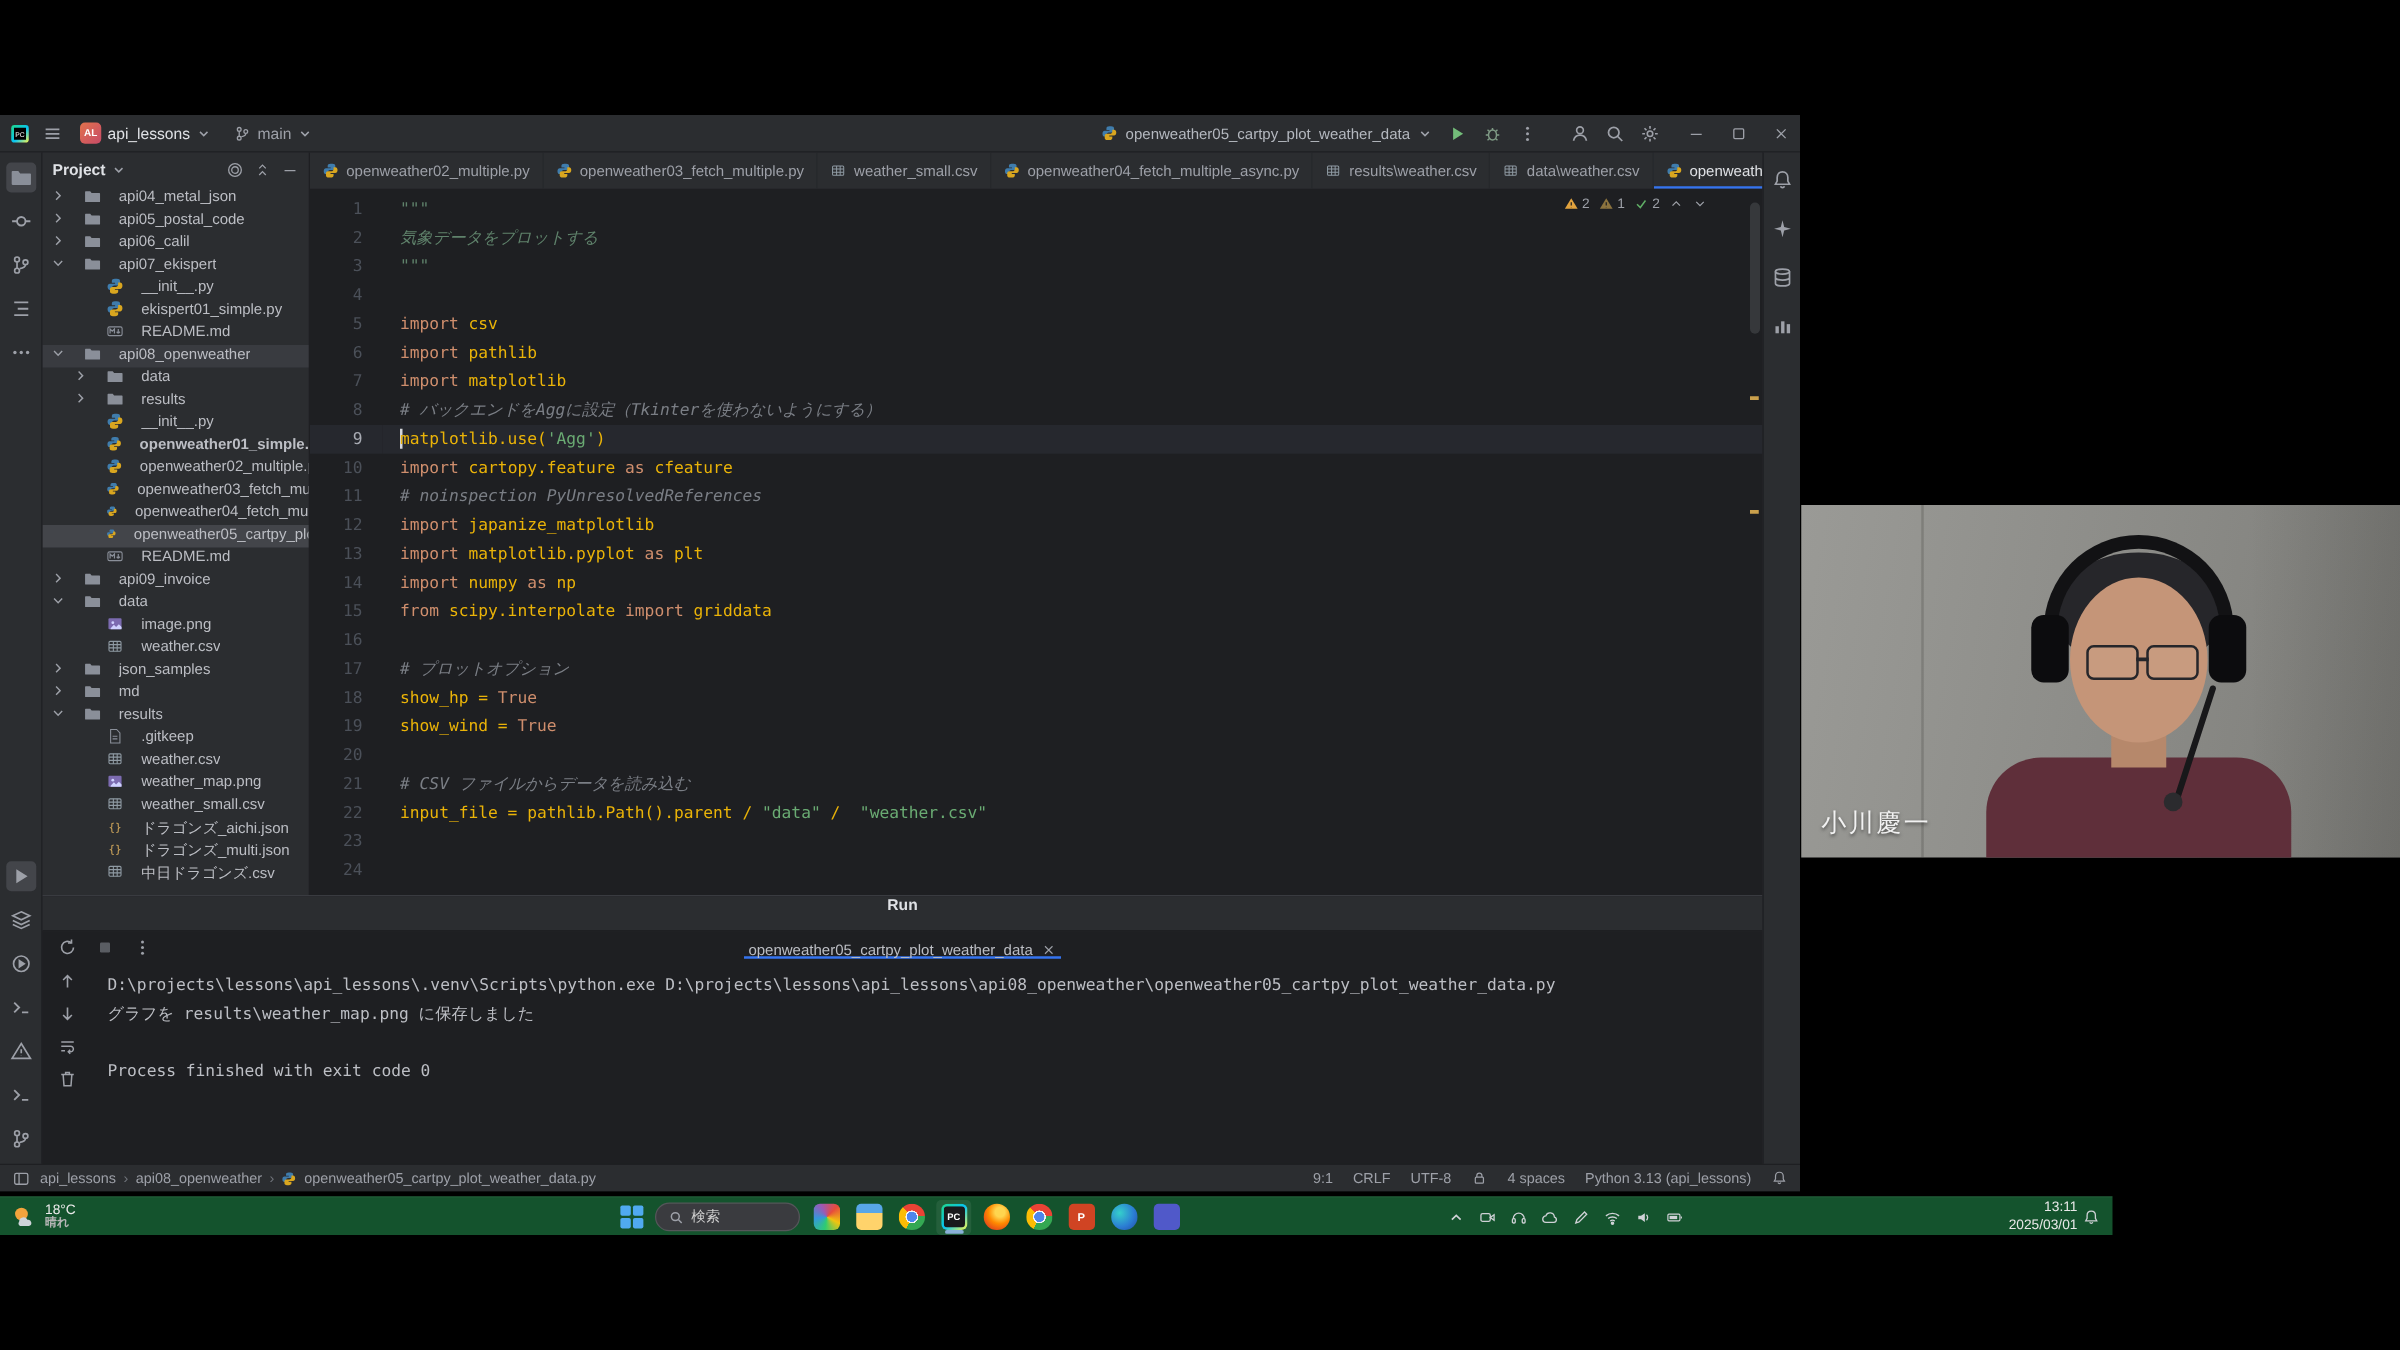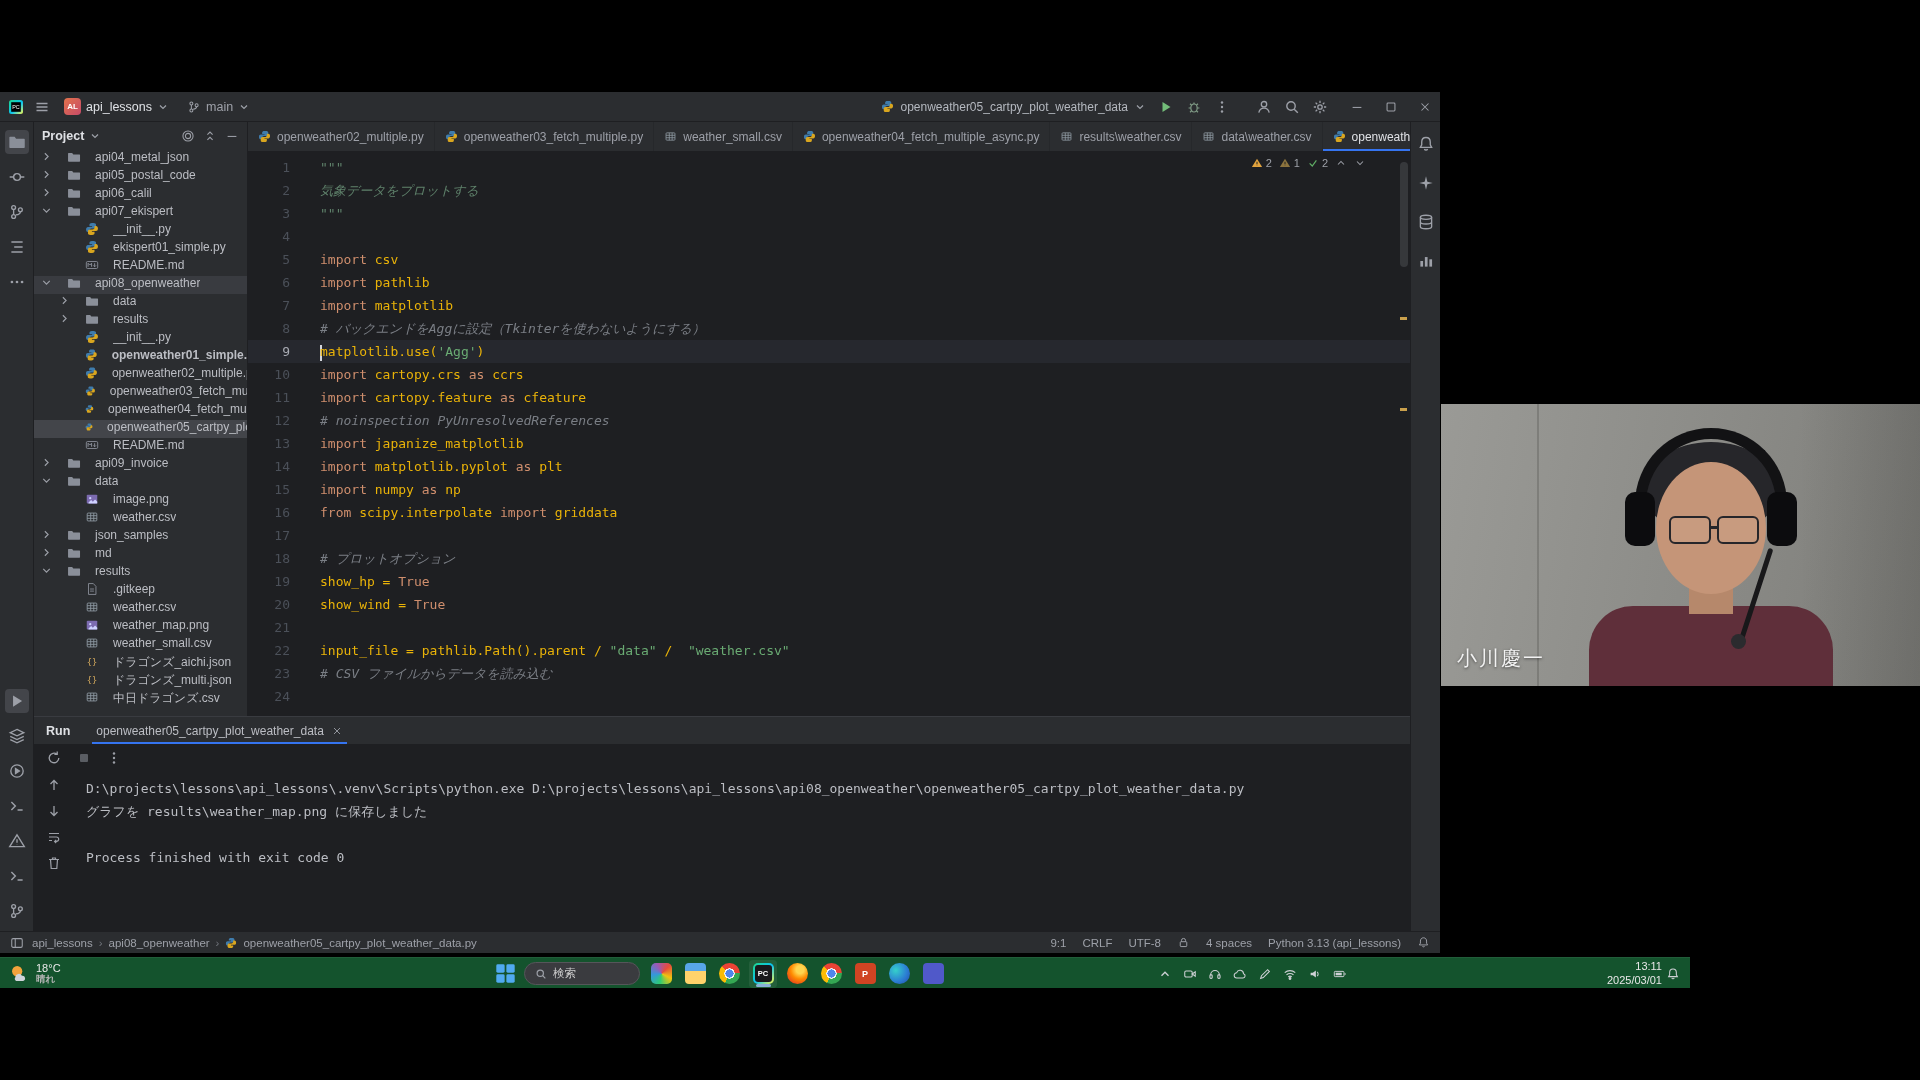--- a/index.html
+++ b/index.html
@@ -79,21 +79,21 @@
   .inspections { position:absolute; top:5px; right:44px; display:flex; align-items:center;
     gap:7px; font-size:11px; color:#9da0a8; font-family:"Liberation Sans",sans-serif; }
   .insp-item { display:flex; align-items:center; gap:3px; }
   .vthumb { position:absolute; right:2px; top:10px; width:8px; height:105px;
     border-radius:4px; background:rgba(166,170,180,.18); }
   .smark { position:absolute; right:3px; width:7px; height:3px; background:#caa04c; }
 
   .runpanel { height:215px; display:flex; flex-direction:column; border-top:1px solid #393b40;
     background:#1e1f22; }
   .runheader { height:28px; background:#2b2d30; border-bottom:1px solid #1e1f22;
-    display:flex; align-items:center; padding:0 12px; gap:22px; }
+    display:flex; align-items:center; padding:0 12px; gap:22px;flex-direction:column; }
   .runtitle { color:#dfe1e5; font-weight:bold; font-size:12.5px; }
   .runtab { display:flex; align-items:center; gap:7px; color:#bcbec4; font-size:12px;
     height:100%; box-shadow:inset 0 -2px 0 #3574f0; padding:0 4px; }
   .runbar { height:26px; display:flex; align-items:center; gap:14px; padding-left:12px; }
   .runbody { flex:1; display:flex; min-height:0; }
   .runtools { width:40px; display:flex; flex-direction:column; align-items:center;
     gap:10px; padding-top:6px; }
   .console { flex:1; padding:6px 0 0 12px; font-family:"DejaVu Sans Mono", monospace;
     font-size:13px; color:#bcbec4; overflow:hidden; }
   .conline { height:23px; line-height:23px; white-space:pre; }
@@ -880,34 +880,33 @@
               <div class="code" id="code">
                   <div class="cl"><span class="tk-d">"""</span></div>
                   <div class="cl"><span class="tk-d">気象データをプロットする</span></div>
                   <div class="cl"><span class="tk-d">"""</span></div>
                   <div class="cl"></div>
                   <div class="cl"><span class="tk-k">import</span><span class="tk-p"> csv</span></div>
                   <div class="cl"><span class="tk-k">import</span><span class="tk-p"> pathlib</span></div>
                   <div class="cl"><span class="tk-k">import</span><span class="tk-p"> matplotlib</span></div>
                   <div class="cl"><span class="tk-c"># バックエンドをAggに設定（Tkinterを使わないようにする）</span></div>
                   <div class="cl cur"><span class="caret"></span><span class="tk-p">matplotlib.use(</span><span class="tk-s">'Agg'</span><span class="tk-p">)</span></div>
-                  <div class="cl"><span class="tk-k">import</span><span class="tk-p"> cartopy.crs </span><span class="tk-k">as</span><span class="tk-p"> ccrs</span></div>
                   <div class="cl"><span class="tk-k">import</span><span class="tk-p"> cartopy.feature </span><span class="tk-k">as</span><span class="tk-p"> cfeature</span></div>
                   <div class="cl"><span class="tk-c"># noinspection PyUnresolvedReferences</span></div>
                   <div class="cl"><span class="tk-k">import</span><span class="tk-p"> japanize_matplotlib</span></div>
                   <div class="cl"><span class="tk-k">import</span><span class="tk-p"> matplotlib.pyplot </span><span class="tk-k">as</span><span class="tk-p"> plt</span></div>
                   <div class="cl"><span class="tk-k">import</span><span class="tk-p"> numpy </span><span class="tk-k">as</span><span class="tk-p"> np</span></div>
                   <div class="cl"><span class="tk-k">from</span><span class="tk-p"> scipy.interpolate </span><span class="tk-k">import</span><span class="tk-p"> griddata</span></div>
                   <div class="cl"></div>
                   <div class="cl"><span class="tk-c"># プロットオプション</span></div>
                   <div class="cl"><span class="tk-p">show_hp = </span><span class="tk-k">True</span></div>
                   <div class="cl"><span class="tk-p">show_wind = </span><span class="tk-k">True</span></div>
                   <div class="cl"></div>
+                  <div class="cl"><span class="tk-c"># CSV ファイルからデータを読み込む</span></div>
                   <div class="cl"><span class="tk-p">input_file = pathlib.Path().parent / </span><span class="tk-s">"data"</span><span class="tk-p"> /  </span><span class="tk-s">"weather.csv"</span></div>
-                  <div class="cl"><span class="tk-c"># CSV ファイルからデータを読み込む</span></div>
                 </div>
               <div class="inspections">
                 <span class="insp-item">
                     <span class="ic i12">
                       <svg viewBox="0 0 16 16">
                         <path d="M8 2.2L14.8 13.4H1.2z" fill="#e2a33e"></path>
                         <path d="M8 6.4v3.4M8 11.6v.3" stroke="#1e1f22" stroke-width="1.3"></path>
                       </svg>
                     </span>
                     <span>2</span>

